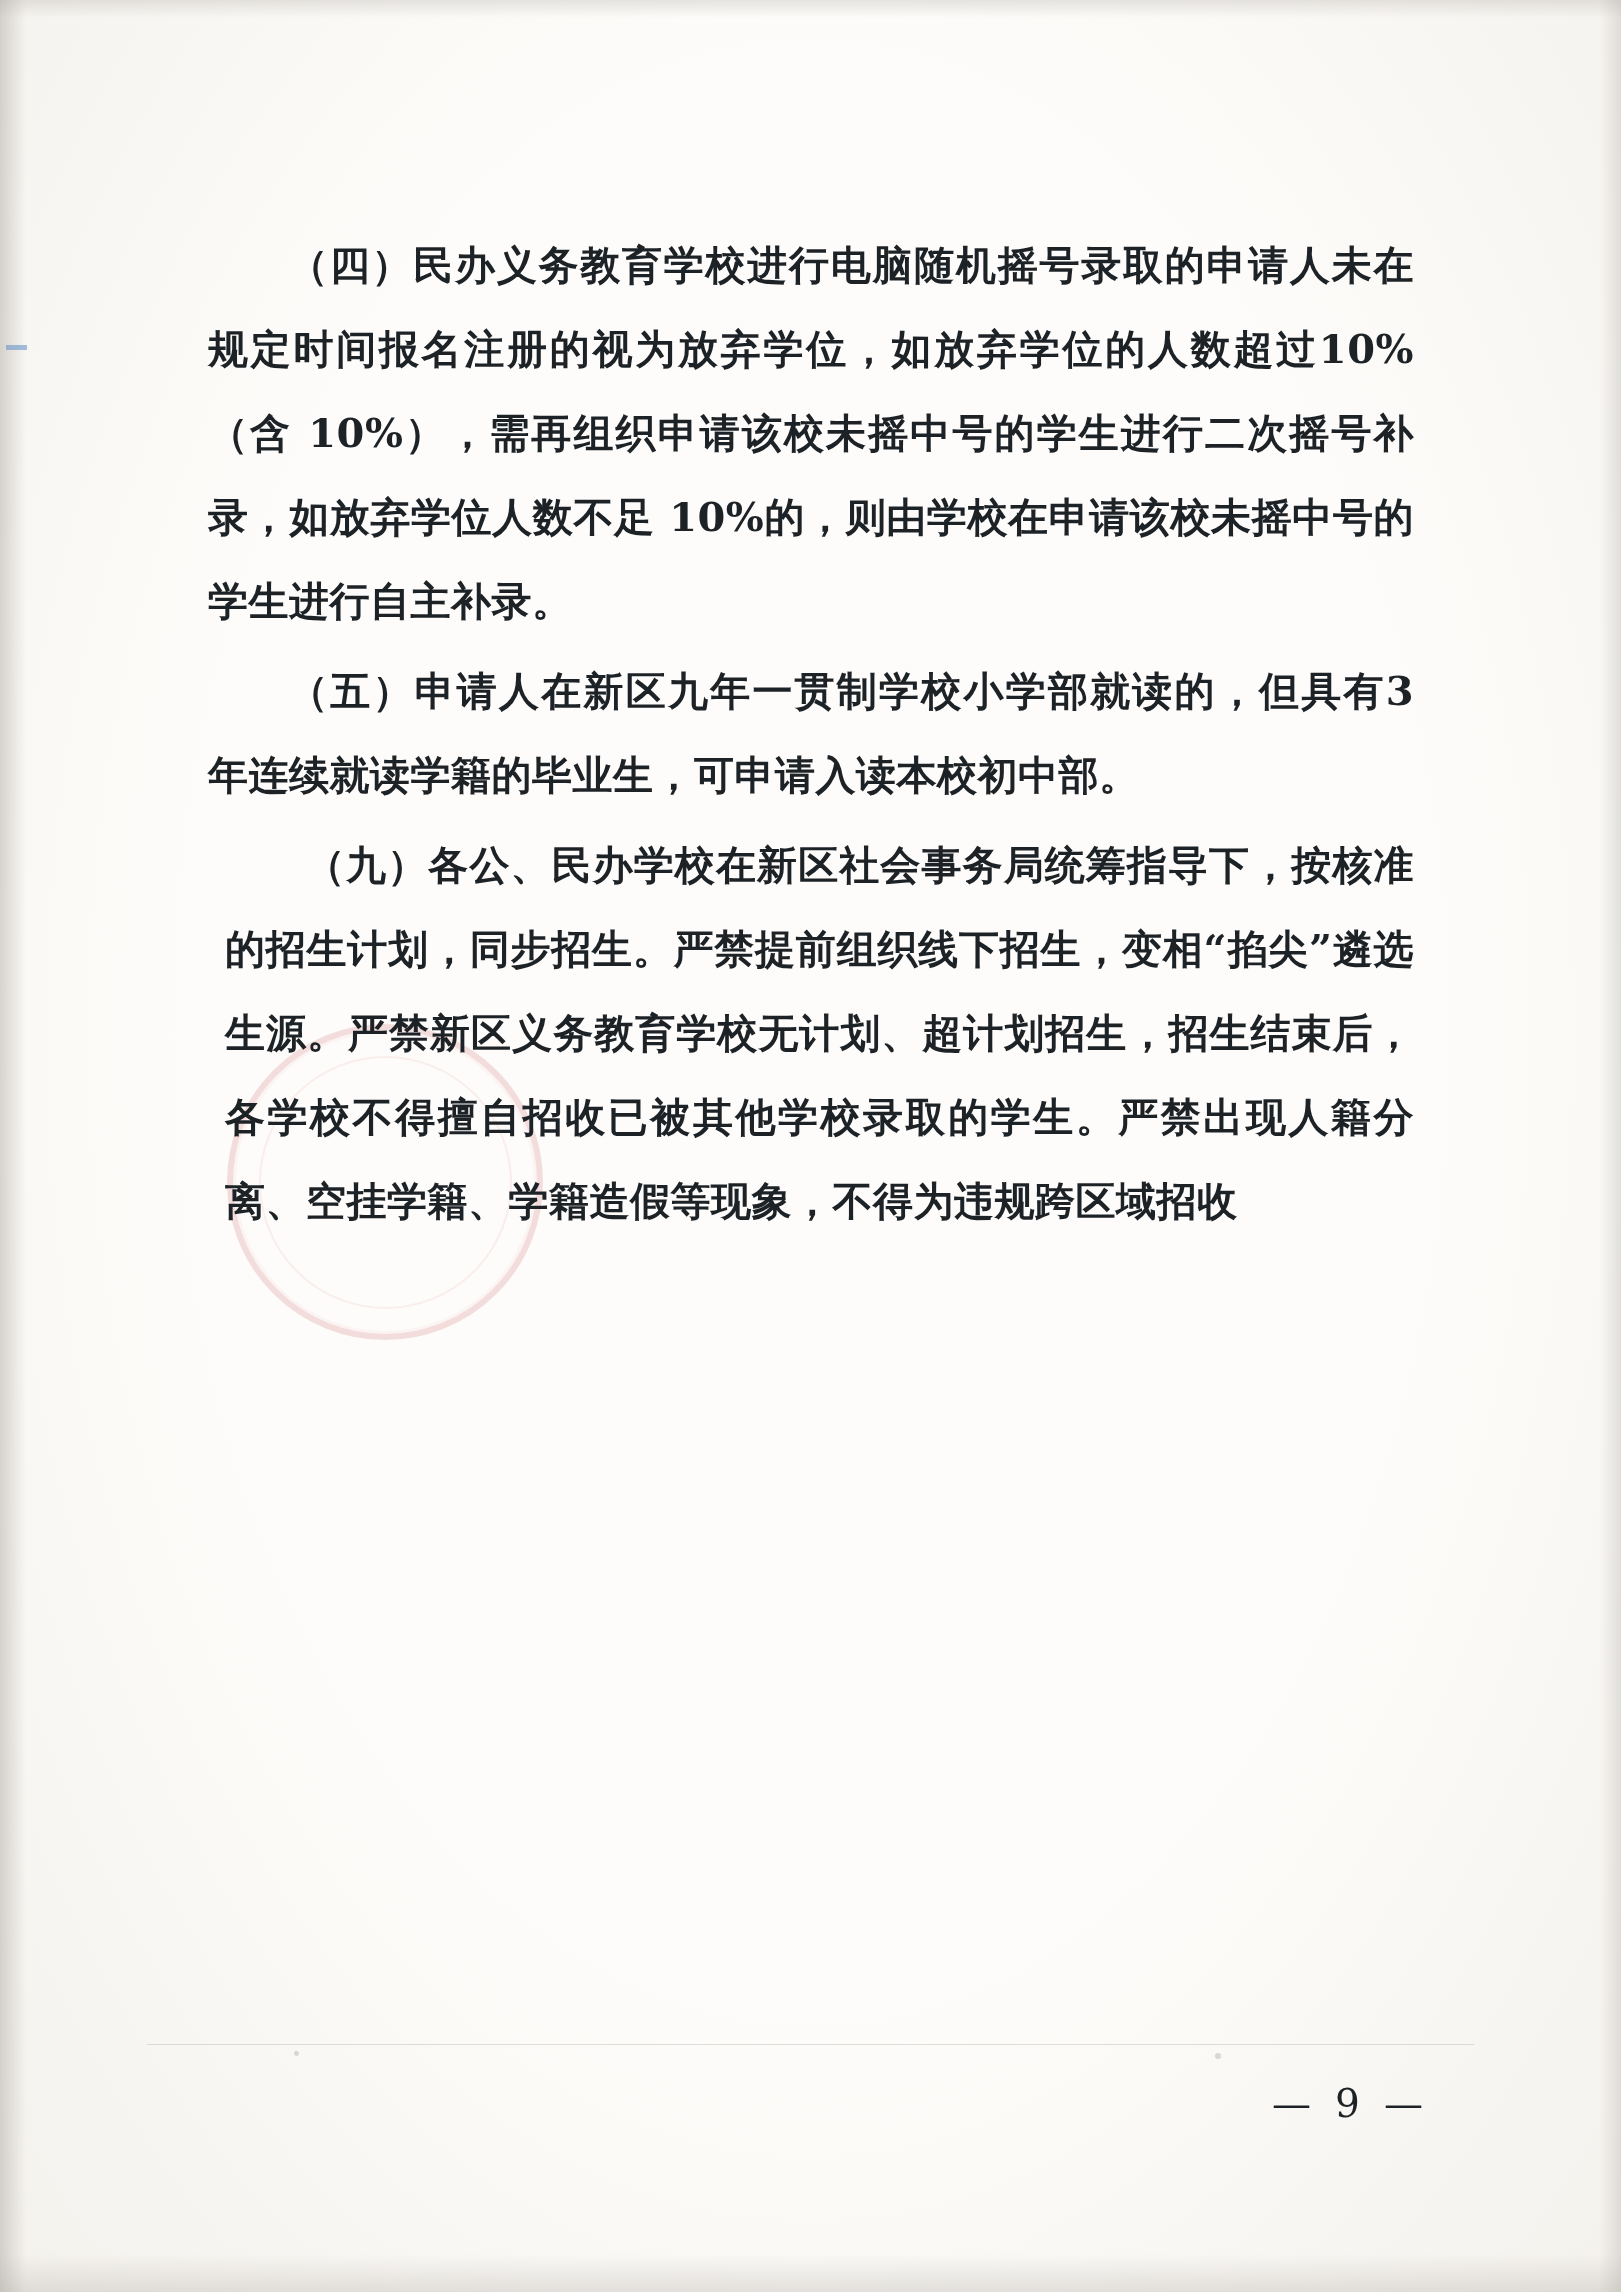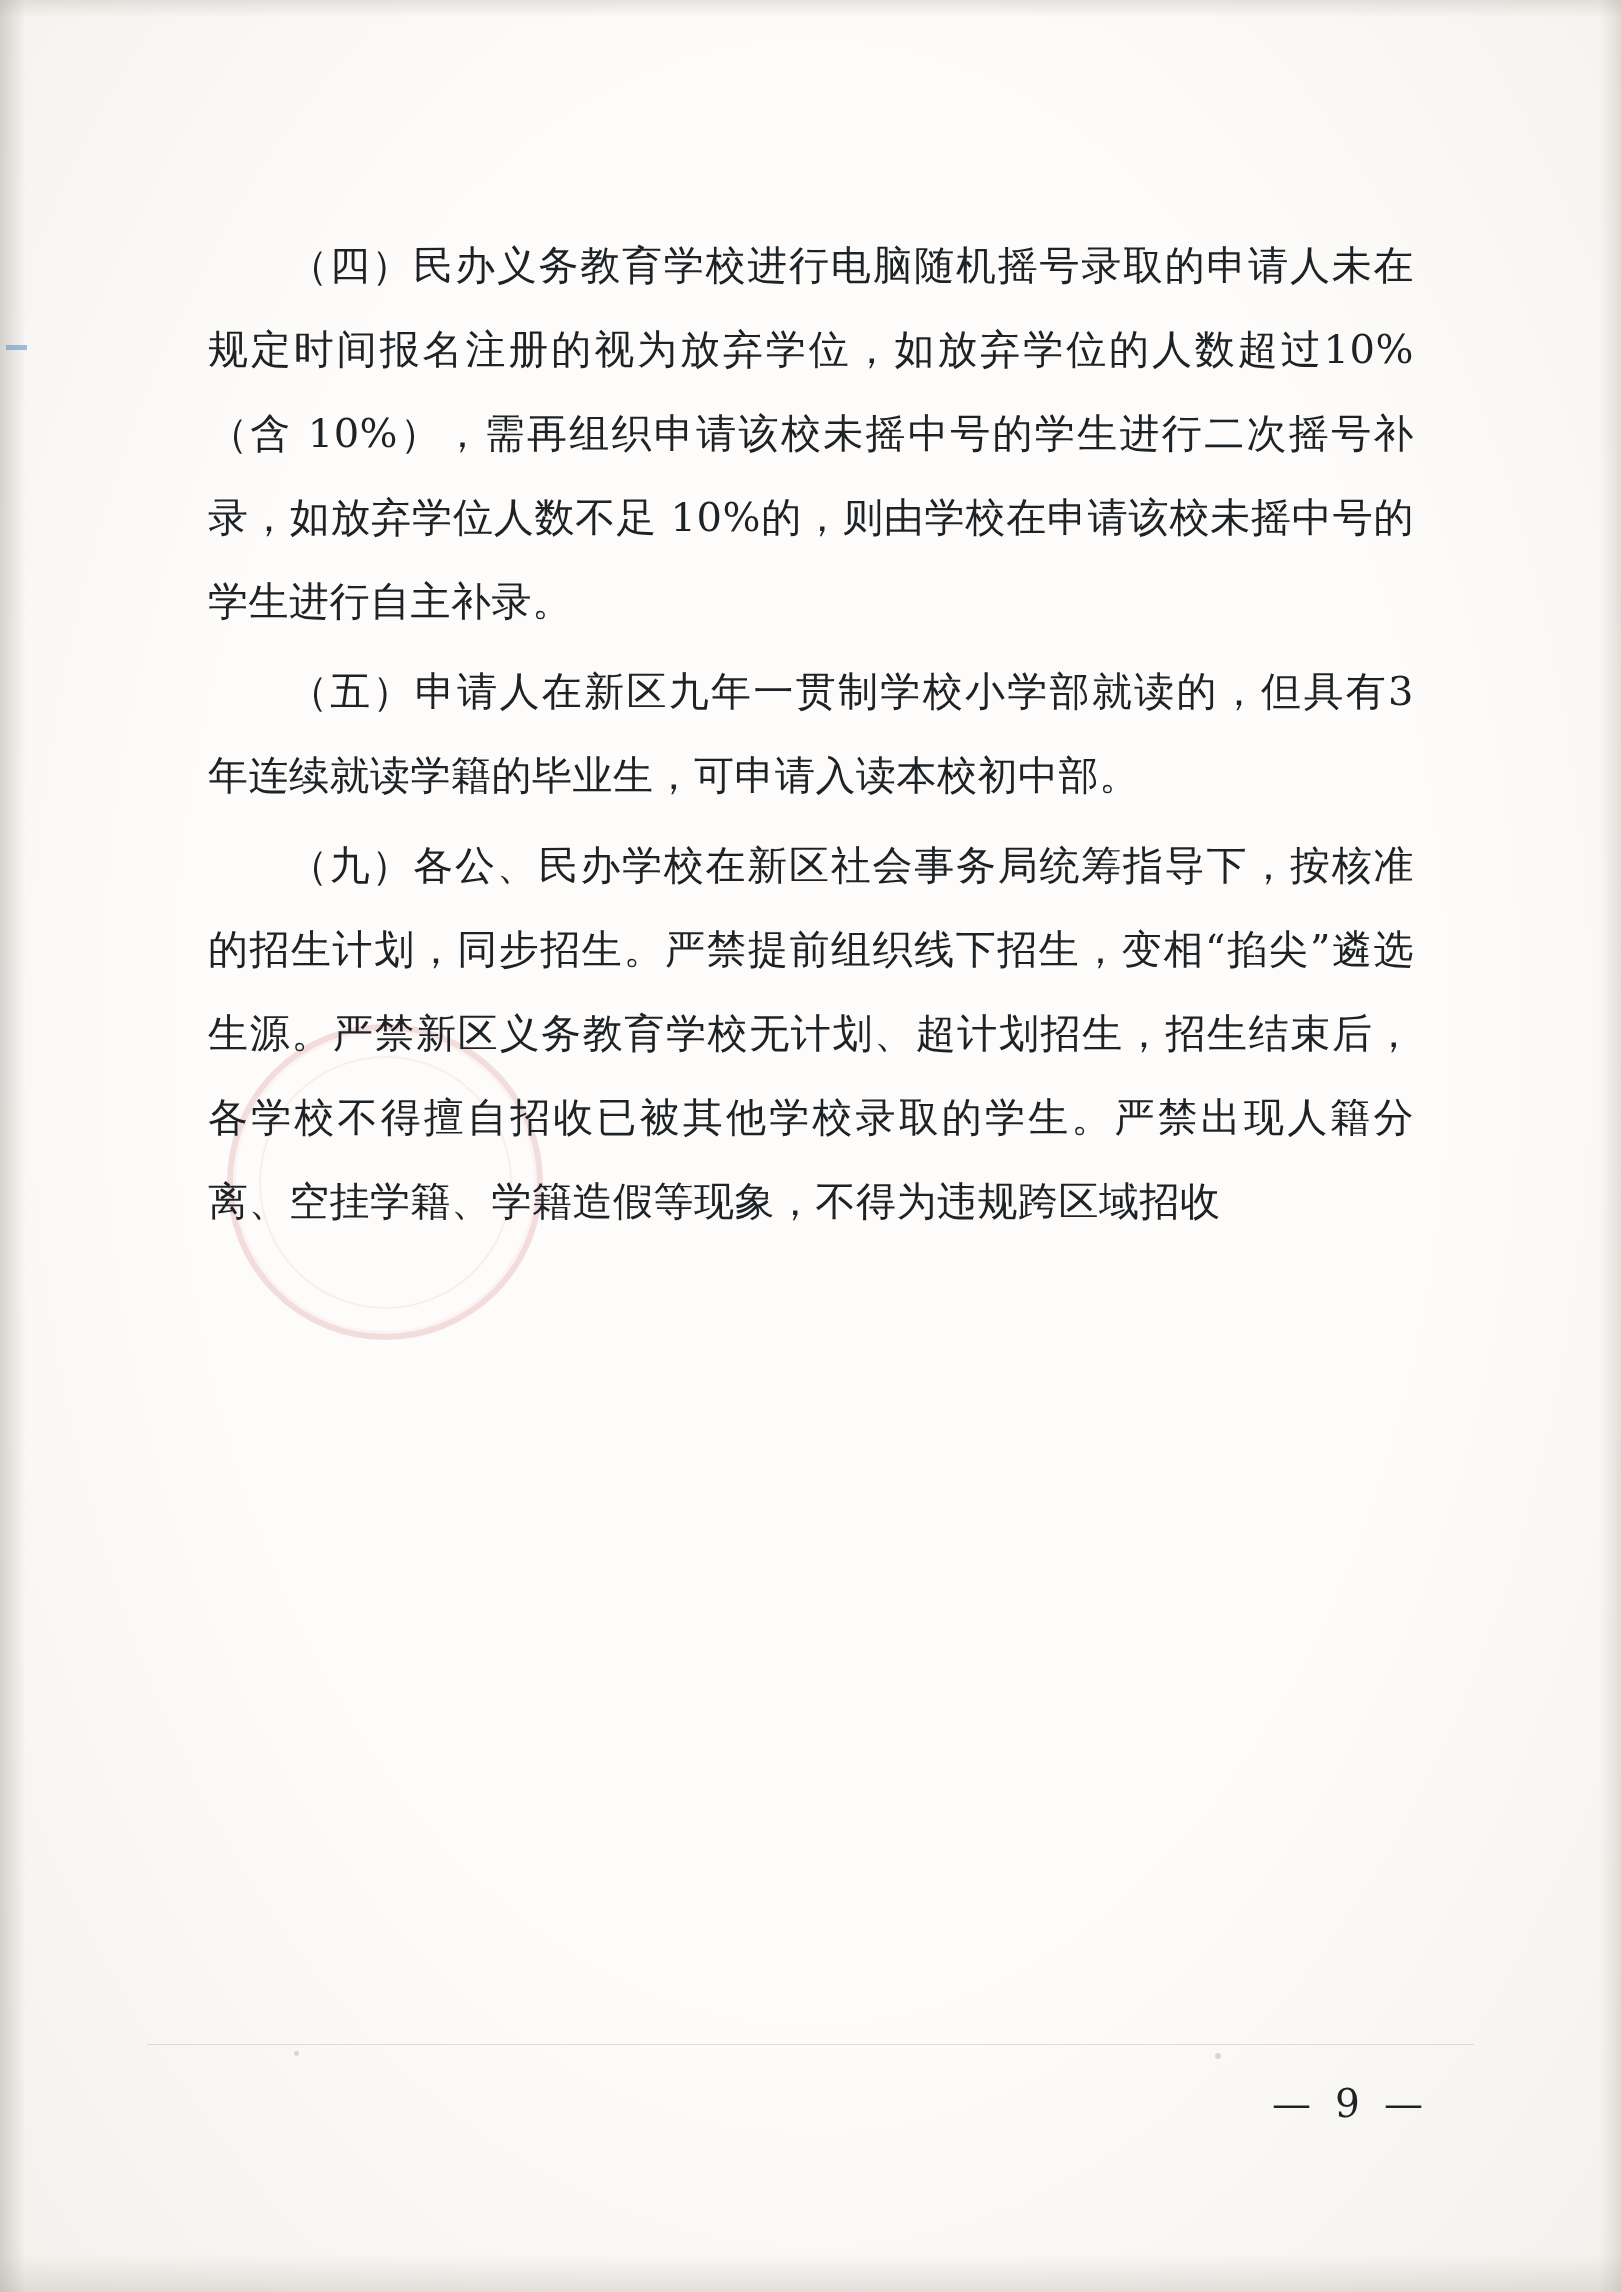--- a/index.html
+++ b/index.html
@@ -57,23 +57,23 @@
   }
   p.para {
     margin: 0 0 5.9px 0;
     font-size: 40px;
     line-height: 84px;
     color: #1d2226;
     text-align: justify;
     text-justify: inter-ideograph;
     text-indent: 80px;
     letter-spacing: 0.5px;
-    font-weight: 400;
+    font-weight: 700;
   }
-  p.para:last-child { margin-bottom: 0; }
+  p.para:last-child { margin-bottom: 0; margin-left: 17px; }
   .page-number {
     position: absolute;
     right: 192px;
     bottom: 167px;
     font-size: 39px;
     color: #1d2226;
     letter-spacing: 5.9px;
   }
   
   .seal {

